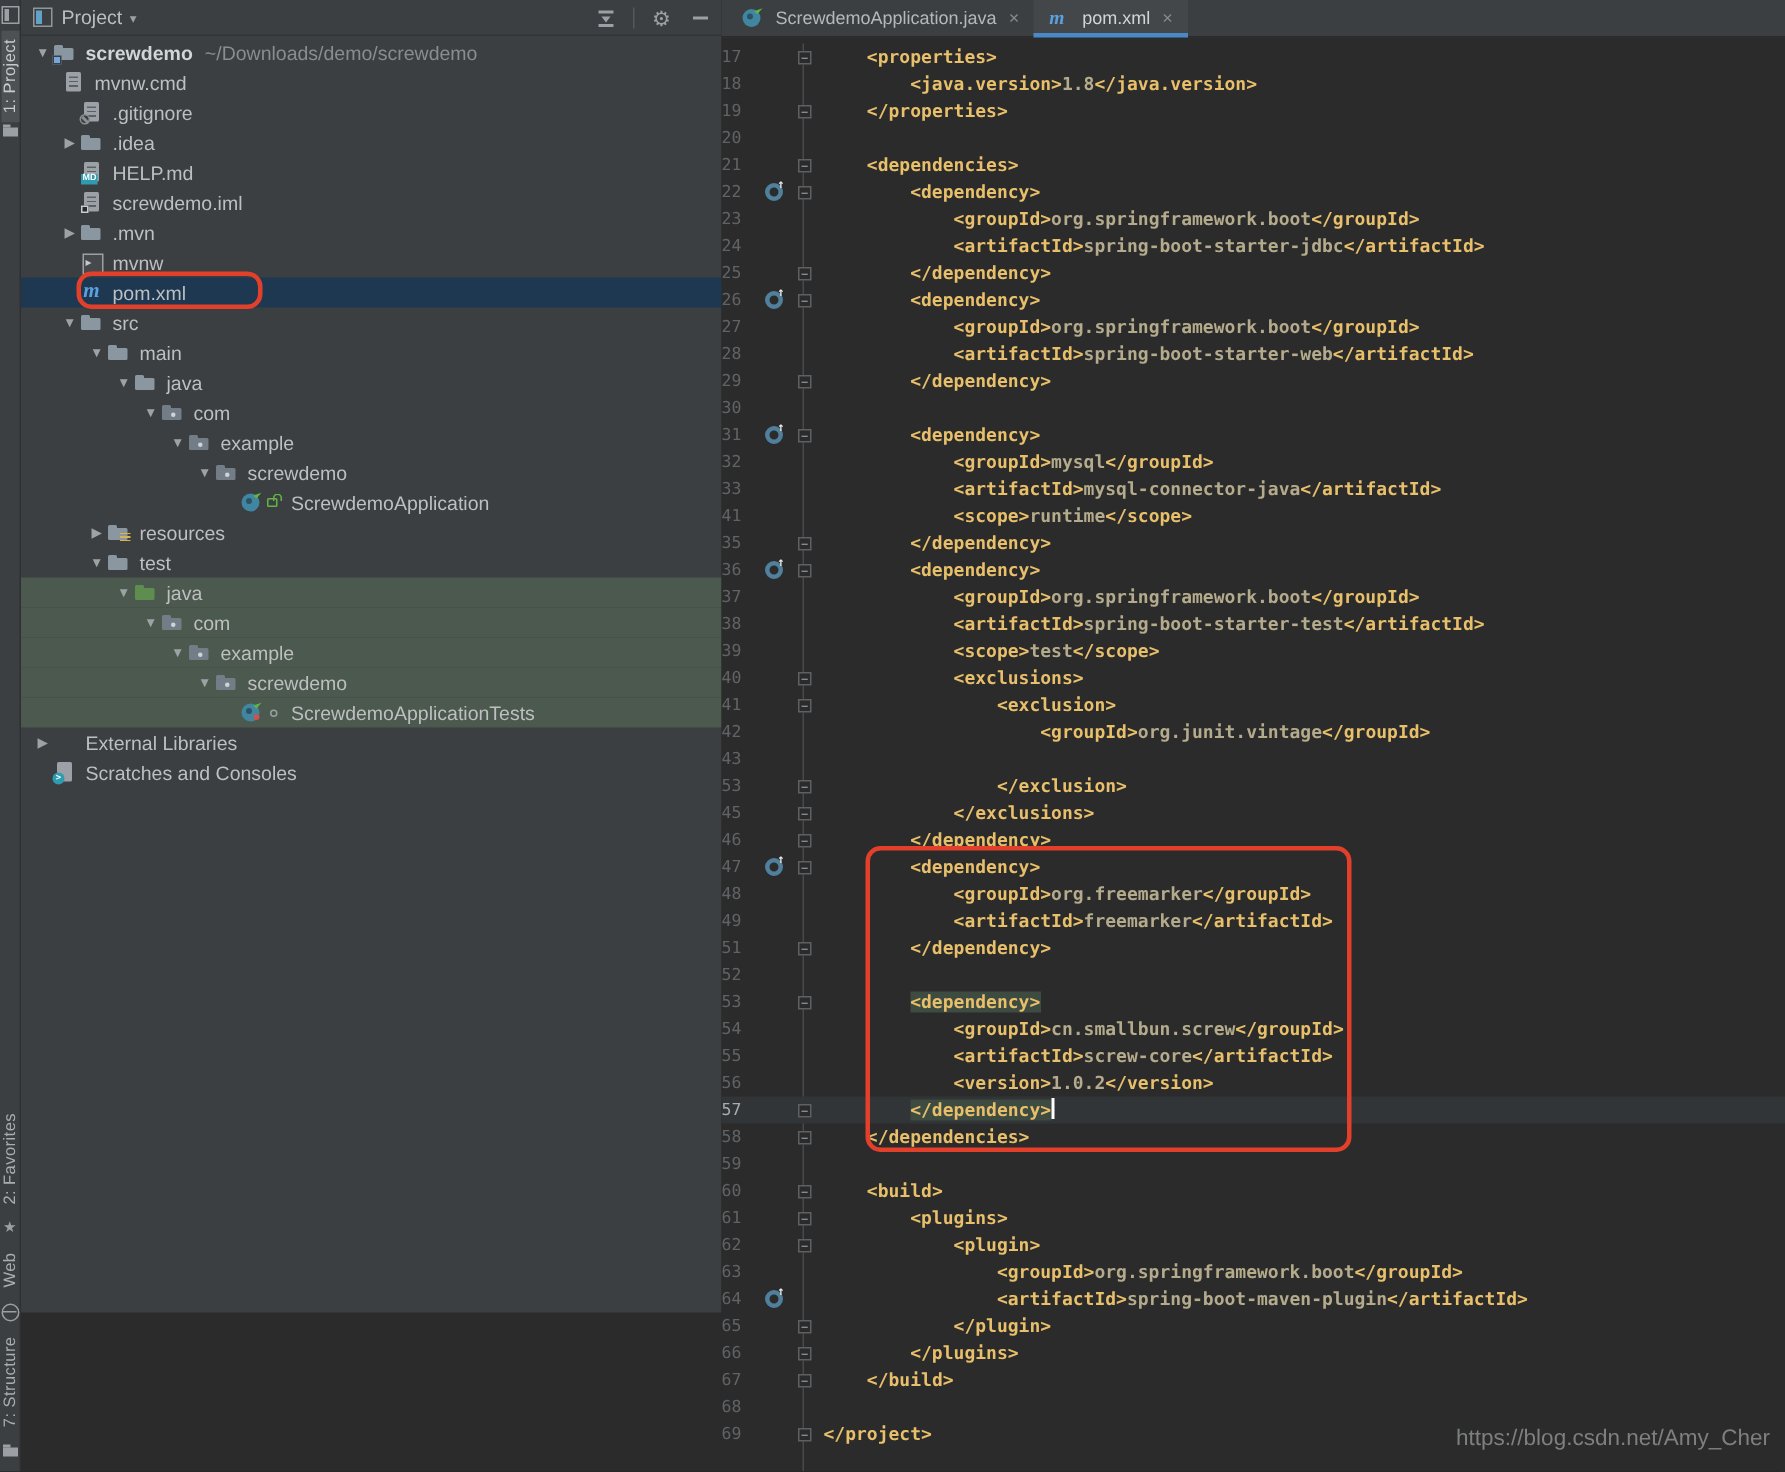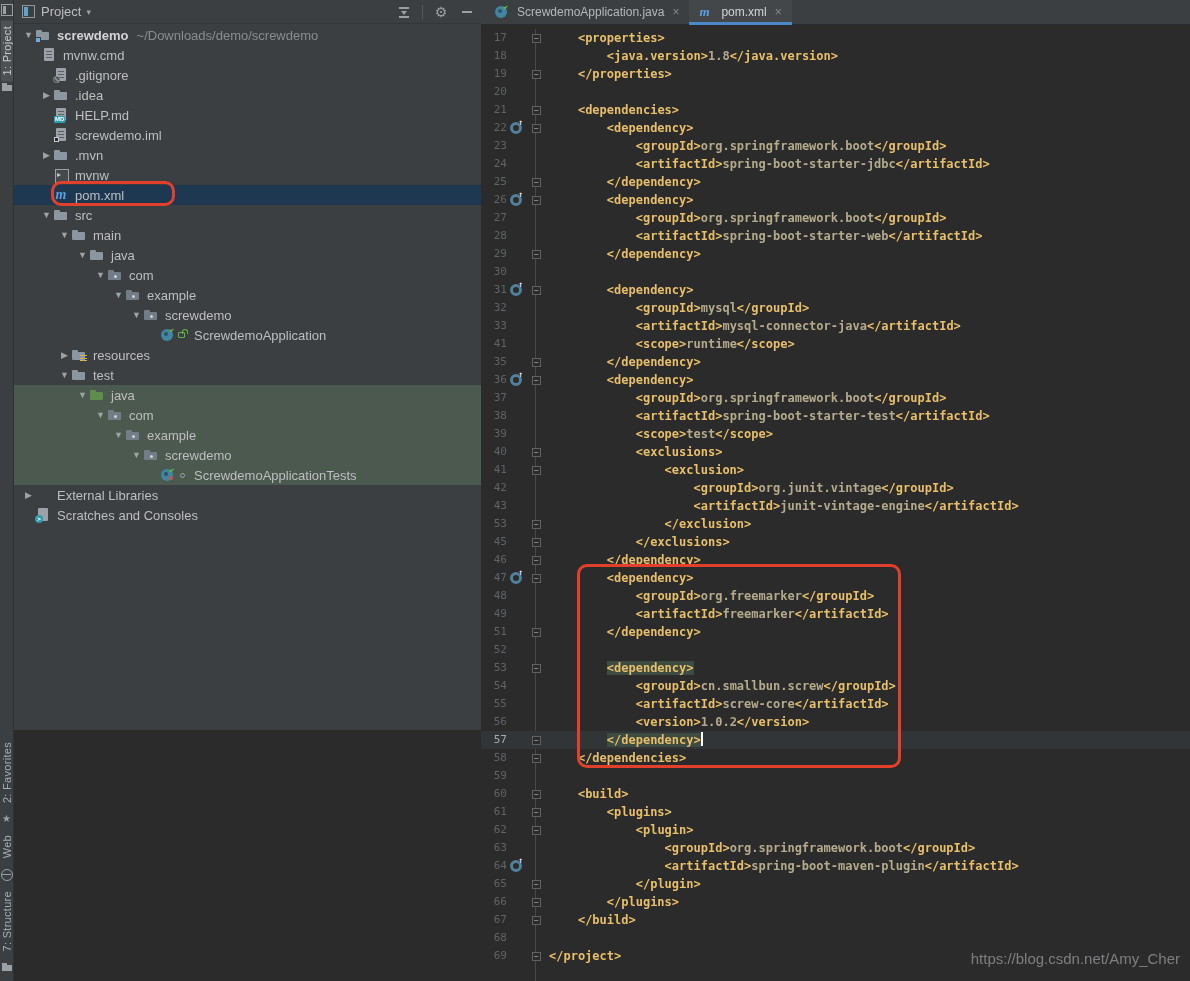--- a/index.html
+++ b/index.html
@@ -18,21 +18,21 @@
   .ico-window { border:1px solid #9aa0a4; }
   .ico-window::after{ content:""; position:absolute; left:1px; top:1px; width:3px; height:8px; background:#9aa0a4; }
   .ico-minifolder { }
   .ico-minifolder::before{ content:""; position:absolute; left:1px; top:4px; width:10px; height:6px; background:#9aa0a4; }
   .ico-minifolder::after{ content:""; position:absolute; left:1px; top:2px; width:5px; height:2px; background:#9aa0a4; }
   .ico-star { color:#9aa0a4; font-size:10px; line-height:12px; text-align:center; width:12px; }
   .ico-globe { border:1.5px solid #9aa0a4; border-radius:50%; }
   .ico-globe::after { content:""; position:absolute; left:0; top:4px; width:9px; height:1.5px; background:#9aa0a4; }
 
   
-  .project-panel { position:absolute; left:14px; top:0; width:467px; height:730px; background:#3c3f41; }
+  .project-panel { position:absolute; left:14px; top:0; width:467px; height:875px; background:#3c3f41; }
   .pp-header { height:24px; display:flex; align-items:center; padding:0 6px 0 8px; border-bottom:1px solid #333638; }
   .pp-title-ico { width:13px; height:13px; border:1px solid #8f979c; position:relative; margin-right:6px; flex:none;}
   .pp-title-ico::after { content:""; position:absolute; left:1px; top:1px; width:4px; height:9px; background:#61a2c8; }
   .pp-title { font-size:13px; color:#bcbec0; }
   .pp-caret { color:#9aa0a4; font-size:9px; margin-left:5px; }
   .pp-spacer { flex:1; }
   .hicon { width:16px; height:16px; position:relative; margin-left:10px; cursor:default; }
   .ico-collapse::before { content:""; position:absolute; left:3px; top:3px; width:10px; height:2px; background:#9aa0a4; }
   .ico-collapse::after { content:""; position:absolute; left:5px; top:7px; border-left:3px solid transparent; border-right:3px solid transparent; border-top:4px solid #9aa0a4; }
   .ico-collapse .bar2 { position:absolute; left:3px; bottom:2px; width:10px; height:2px; background:#9aa0a4; }
@@ -91,21 +91,21 @@
   .tab.active::after { content:""; position:absolute; left:0; right:0; bottom:-1px; height:3px; background:#4a88c7; }
   .tab .ticon { width:16px; height:16px; position:relative; flex:none; }
   .tab .close { color:#85898c; font-size:12px; margin-left:2px; }
   .tab-maven-m { font:italic bold 13px/16px "Liberation Serif", serif; color:#5ca0e0; }
 
   .ebody { position:absolute; left:0; top:25px; right:0; bottom:0; padding-top:4px;
            font-family:"DejaVu Sans Mono", monospace; }
   .foldline { position:absolute; left:54px; top:4px; bottom:0; width:1px; background:#47494b; }
   .eline { position:relative; display:flex; height:18px; }
   .eline.cur { background:#313538; }
-  .num { width:26px; text-align:right; font-size:11px; line-height:18px; color:#606366; flex:none; }
+  .num { width:26px; font-size:11px; line-height:18px; color:#606366; flex:none; }
   .eline.cur .num { color:#a9abad; }
   .islot { width:16px; flex:none; position:relative; margin-left:2px; }
   .gicon { position:absolute; left:1px; top:3px; width:12px; height:12px; border-radius:50%; border:3px solid #50809c; }
   .gicon::after { content:"↑"; position:absolute; top:-7px; right:-4px; color:#e8e8e8; font-size:8px; font-weight:bold; }
   .cslot { width:5px; flex:none; }
   .chgbar { width:2px; height:100%; background:#b6b9bb; margin-left:1px; }
   .fslot { width:13px; flex:none; display:flex; align-items:center; justify-content:center; z-index:2; }
   .fbox { width:9px; height:9px; background:#2b2b2b; border:1px solid #5e6163; color:#a6a9ab;
           font-size:8px; line-height:7px; text-align:center; }
   .code { white-space:pre; font-size:12px; line-height:18px; font-weight:bold; color:#b4aa8c; padding-left:6px; }
@@ -553,21 +553,20 @@
             <span class="islot"></span>
             <span class="cslot"></span>
             <span class="fslot"></span>
             <span class="code"><span>                    </span><span class="tag">&lt;groupId&gt;</span><span>org.junit.vintage</span><span class="tag">&lt;/groupId&gt;</span></span>
           </div>
           <div class="eline">
             <span class="num">43</span>
             <span class="islot"></span>
             <span class="cslot"></span>
             <span class="fslot"></span>
-            <span class="code"><span>                    </span><span class="tag">&lt;artifactId&gt;</span><span>junit-vintage-engine</span><span class="tag">&lt;/artifactId&gt;</span></span>
           </div>
           <div class="eline">
             <span class="num">53</span>
             <span class="islot"></span>
             <span class="cslot"></span>
             <span class="fslot">
               <span class="fbox">−</span>
             </span>
             <span class="code"><span>                </span><span class="tag">&lt;/exclusion&gt;</span></span>
           </div>

